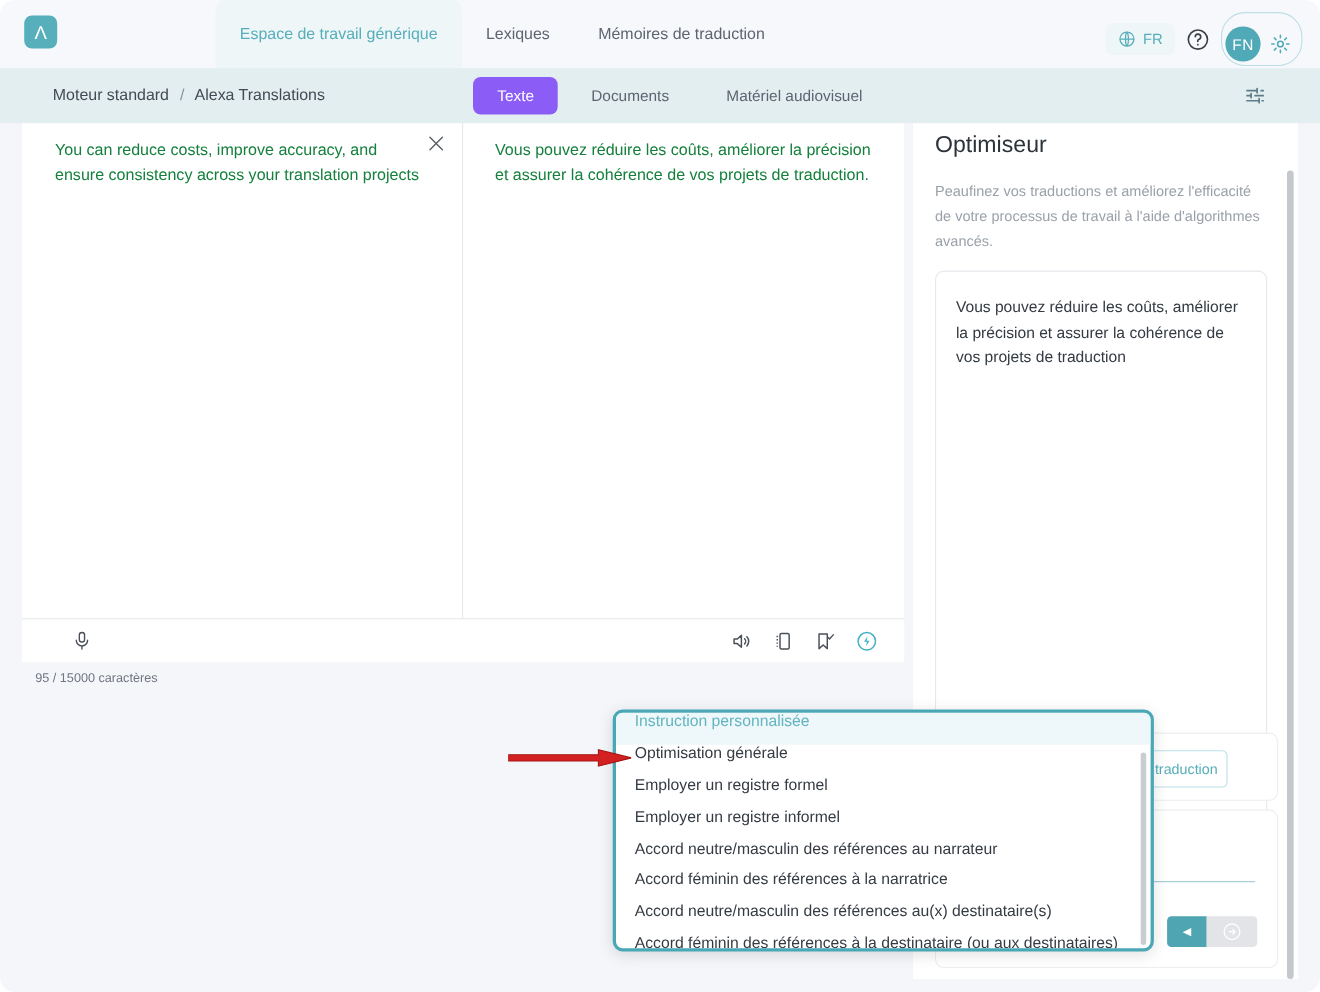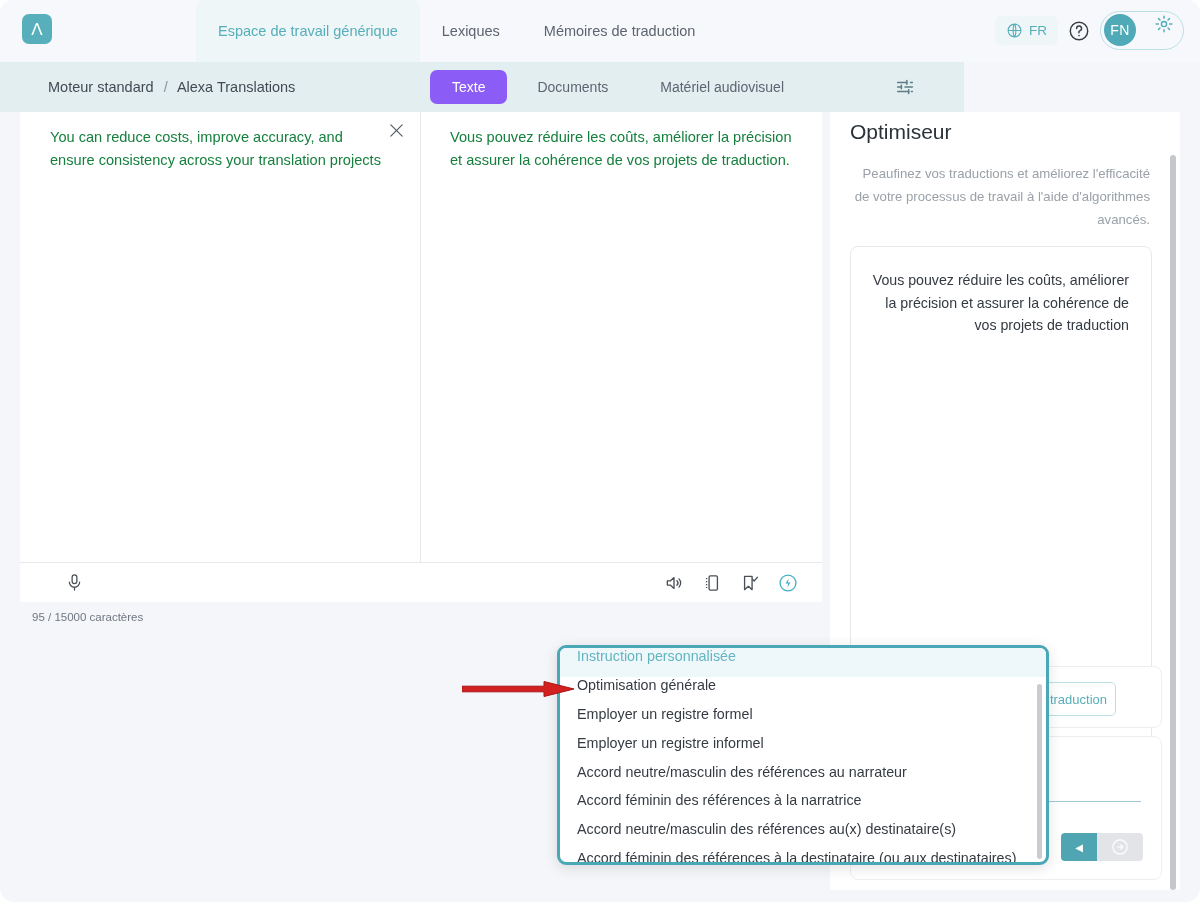--- a/index.html
+++ b/index.html
@@ -39,34 +39,34 @@
     border-top-left-radius: 9px; border-top-right-radius: 9px;
   }
   .topright { position: absolute; right: 16px; top: 11px; display: flex; align-items: center; gap: 10px; }
   .lang-pill {
     display: flex; align-items: center; gap: 6px;
     background: #eef6f8; border-radius: 6px; padding: 6px 11px;
     color: #56aeba; font-size: 13.5px; cursor: pointer;
   }
   .help-icon { width: 22px; height: 22px; cursor: pointer; }
   .user-pill {
-    display: flex; gap: 18px;
+    display: flex; align-items: center; gap: 8px;
     border: 1px solid #bcdfe6; border-radius: 22px;
-    padding: 2px 9px 3px 3px; cursor: pointer;
+    padding: 12px 9px 3px 3px; cursor: pointer;
   }
   .avatar {
     width: 32px; height: 32px; border-radius: 50%;
     background: #4fa9b6; color: #fff; font-size: 14px;
     display: flex; align-items: center; justify-content: center; letter-spacing: .5px;
   }
   .gear-icon { width: 20px; height: 20px; }
 
   
   .subheader {
-    position: absolute; left: 0; top: 62px; width: 964px; height: 50px;
+    position: absolute; left: 0; top: 62px; width: 1200px; height: 50px;
     background: #e3eef1; display: flex; align-items: center;
   }
   .breadcrumb { position: absolute; left: 48px; font-size: 14.5px; color: #434a54; white-space: nowrap; }
   .breadcrumb .sep { color: #8b939d; margin: 0 6px; }
   .seg-tabs { position: absolute; left: 430px; display: flex; align-items: center; gap: 8px; }
   .seg {
     font-size: 14px; color: #5d6470; padding: 9px 22px; border-radius: 7px;
     white-space: nowrap; cursor: pointer;
   }
   .seg.active { background: #8b5cf6; color: #ffffff; }
@@ -91,21 +91,20 @@
   }
   .mic-icon { position: absolute; left: 45px; width: 19px; height: 19px; cursor: pointer; }
   .foot-icons { position: absolute; right: 24px; display: flex; align-items: center; gap: 18px; }
   .foot-icons .ic { width: 20px; height: 20px; cursor: pointer; }
   .charcount { position: absolute; left: 32px; top: 611px; font-size: 11.5px; color: #6f7680; }
 
   
   .optpanel {
     position: absolute; left: 830px; top: 112px; width: 350px; height: 778px;
     background: #ffffff;
-    text-align: right;
   }
   .opt-title { position: absolute; left: 20px; top: 8px; font-size: 21px; color: #2c3239; font-weight: 400; }
   .opt-desc { position: absolute; left: 20px; top: 50px; width: 300px; font-size: 13.2px; color: #9aa1a9; line-height: 1.75; }
   .opt-card {
     position: absolute; left: 20px; top: 134px; width: 302px; height: 520px;
     border: 1px solid #e6e8ec; border-radius: 8px;
   }
   .opt-card-text { position: absolute; left: 18px; top: 22px; width: 260px; font-size: 14.2px; color: #343a42; line-height: 1.6; }
   .apply-btn {
     position: absolute; left: 986px; top: 682px; width: 130px; height: 34px;

